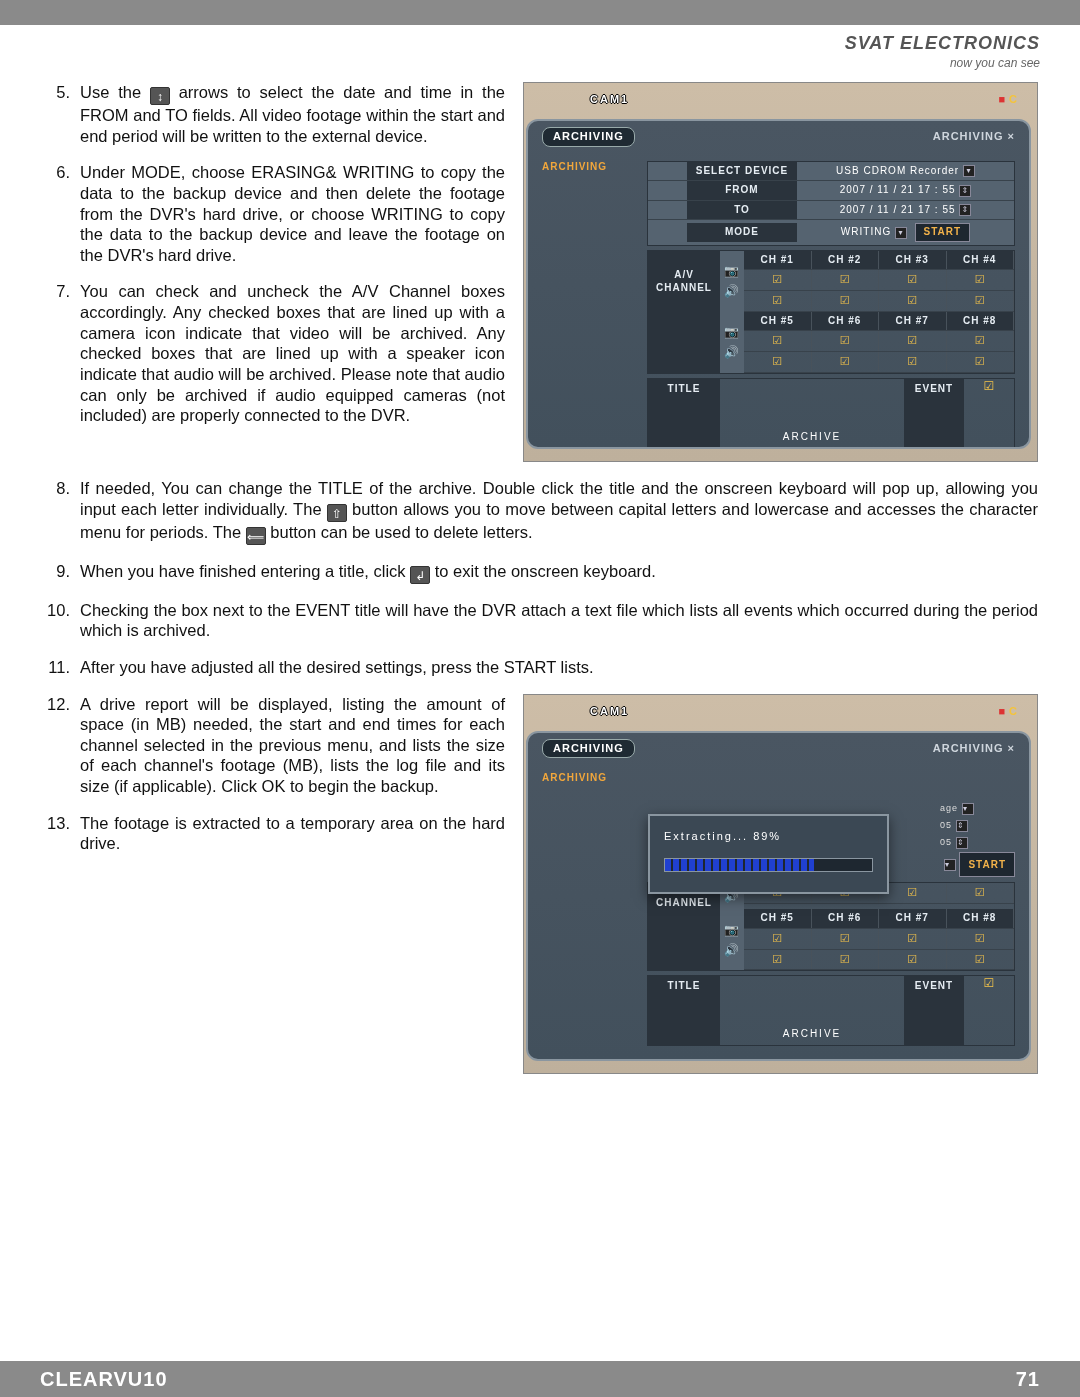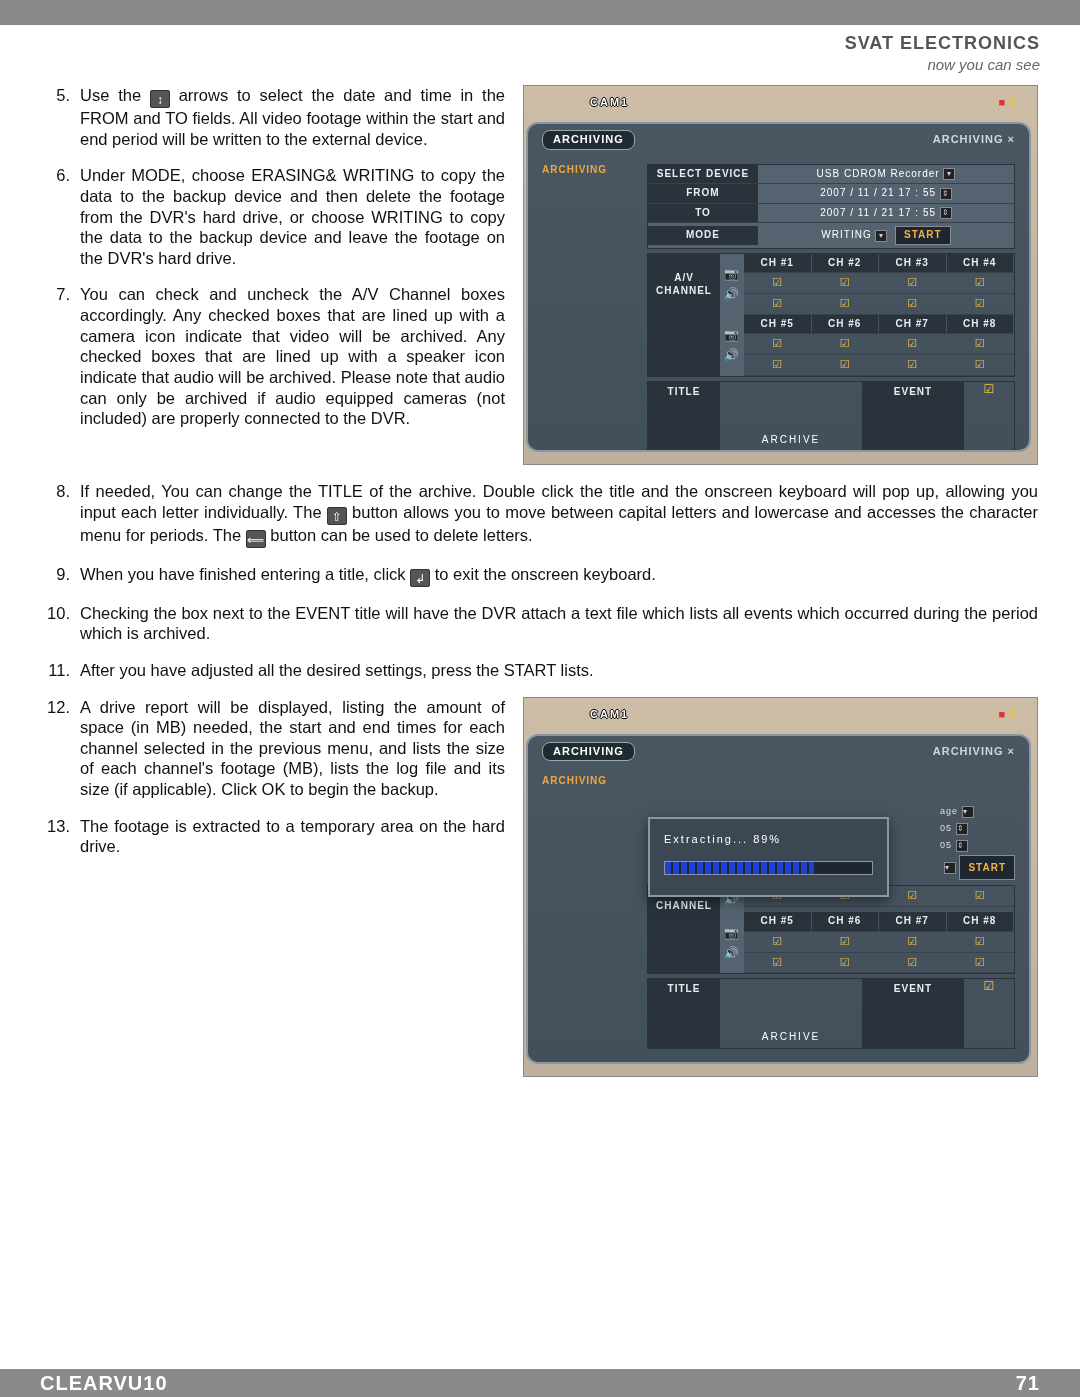--- a/index.html
+++ b/index.html
@@ -1,20 +1,20 @@
 <!DOCTYPE html>
 <html><head>
 <meta charset="utf-8">
 <style>
   * { box-sizing: border-box; margin: 0; padding: 0; }
   body { width: 1080px; margin: 0 auto; font-family: "Myriad Pro", "Segoe UI", Arial, sans-serif; background: #fff; }
   .page { position: relative; width: 1080px; }
   .gray-top { height: 25px; background: #8a8a8a; }
-  .header { background: #fff; text-align: right; padding: 8px 40px 2px 0; font-weight: bold; font-size: 18px; color: #555; letter-spacing: 1px; }
-  .tagline { background: #fff; text-align: right; padding: 0 40px 6px 0; font-style: italic; font-size: 15px; color: #666; margin-left: 16px; }
+  .header { background: #fff; text-align: right; padding: 8px 40px 2px 0; font-weight: bold; font-style: italic; font-size: 18px; color: #555; letter-spacing: 1px; }
+  .tagline { background: #fff; text-align: right; padding: 0 40px 6px 0; font-style: italic; font-size: 12px; color: #666; margin-left: 16px; }
   .content { padding: 0 42px 130px 42px; font-size: 16.5px; line-height: 1.25; color: #111; }
   .row { display: flex; align-items: flex-start; gap: 18px; margin-top: 6px; }
   .list-col { flex: 1; }
   .shot-col { width: 515px; }
   ol.instr { list-style: none; }
   ol.instr > li { display: flex; gap: 10px; margin-bottom: 16px; text-align: justify; }
   ol.instr > li .num { min-width: 28px; text-align: right; }
   ol.instr > li .txt { flex: 1; }
   .inline-icon {
     display: inline-block; width: 20px; height: 18px; background: #555;
@@ -56,21 +56,21 @@
     letter-spacing: 1px; font-weight: bold;
   }
   .grid {
     margin-left: 105px; border: 1px solid #2a333c; font-size: 10px; color: #fff;
     background: #556370;
   }
   .grow { display: flex; border-bottom: 1px solid #38424b; align-items: center; }
   .grow:last-child { border-bottom: none; }
   .gcell-h {
     background: #2a333c; padding: 3px 6px; min-width: 110px; font-weight: bold;
-    letter-spacing: 1px; color: #e6edf3; text-align: center;
+    letter-spacing: 1px; color: #e6edf3; text-align: center; margin-left: 39px;
   }
   .gcell-v { padding: 3px 6px; flex: 1; text-align: center; letter-spacing: 1px; }
   .spin { display: inline-block; width: 12px; height: 12px; background: #222; border: 1px solid #889; font-size: 8px; line-height: 10px; color: #ccd; vertical-align: middle; }
   .start-btn {
     display: inline-block; background: #1e2730; border: 1px solid #889;
     color: #f2b24a; padding: 2px 8px; letter-spacing: 1px; font-weight: bold;
     font-size: 10px;
   }
   .chgrid { margin-left: 105px; border: 1px solid #2a333c; margin-top: 4px; color: #fff; }
   .chrow { display: flex; }
@@ -95,36 +95,36 @@
   .titlerow { margin-left: 105px; border: 1px solid #2a333c; margin-top: 4px; display: flex; }
   .titlerow .th {
     background: #2a333c; color: #e6edf3; text-align: center; padding: 4px 0;
     font-size: 10px; letter-spacing: 1px; font-weight: bold; min-width: 72px;
   }
   .titlerow .tv {
     flex: 1; color: #fff; text-align: center; padding: 4px 8px; font-size: 10px;
     letter-spacing: 2px;
     margin-top: 48px;
   }
-  .titlerow .eventv { width: 102px; background:#2a333c; text-align:center; padding:4px 6px; font-size:10px; letter-spacing:1px; color:#e6edf3; font-weight:bold;}
+  .titlerow .eventv { width: 60px; background:#2a333c; text-align:center; padding:4px 6px; font-size:10px; letter-spacing:1px; color:#e6edf3; font-weight:bold;}
   .titlerow .chk { width: 50px; text-align: center; color: #f2c24a; font-size:12px; }
   
   .popup {
     position: absolute; top: 48px; left: 120px; right: 140px; height: 80px;
     background: #3b4854; border: 2px solid #8a96a0; box-shadow: 0 4px 12px rgba(0,0,0,.5);
     padding: 14px; color: #fff; letter-spacing: 2px; font-size: 11px;
   }
   .popup .bar {
     margin-top: 14px; height: 14px; background: #1e2730; border: 1px solid #8a96a0; position: relative;
   }
   .popup .fill { height: 100%; background: repeating-linear-gradient(90deg,#2040d0,#2040d0 6px,#1e2730 6px,#1e2730 8px); }
   .rightedge { position:absolute; right:14px; top:34px; color:#ddd; font-size:9px; letter-spacing:1px; line-height:1.9; }
   .rightedge .spin { margin-left:4px; }
   .footer {
-    position: absolute; left: 0; right: 0; bottom: 0; height: 28px;
+    position: absolute; left: 0; right: 0; bottom: 0; height: 36px;
     background: #8a8a8a; color: #fff; font-weight: bold; letter-spacing: 1px;
     display: flex; align-items: center; justify-content: space-between;
     padding: 0 40px; font-size: 20px;
   }
   .page { min-height: 1397px; }
 </style>
 </head>
 <body>
 <div class="page">
 

